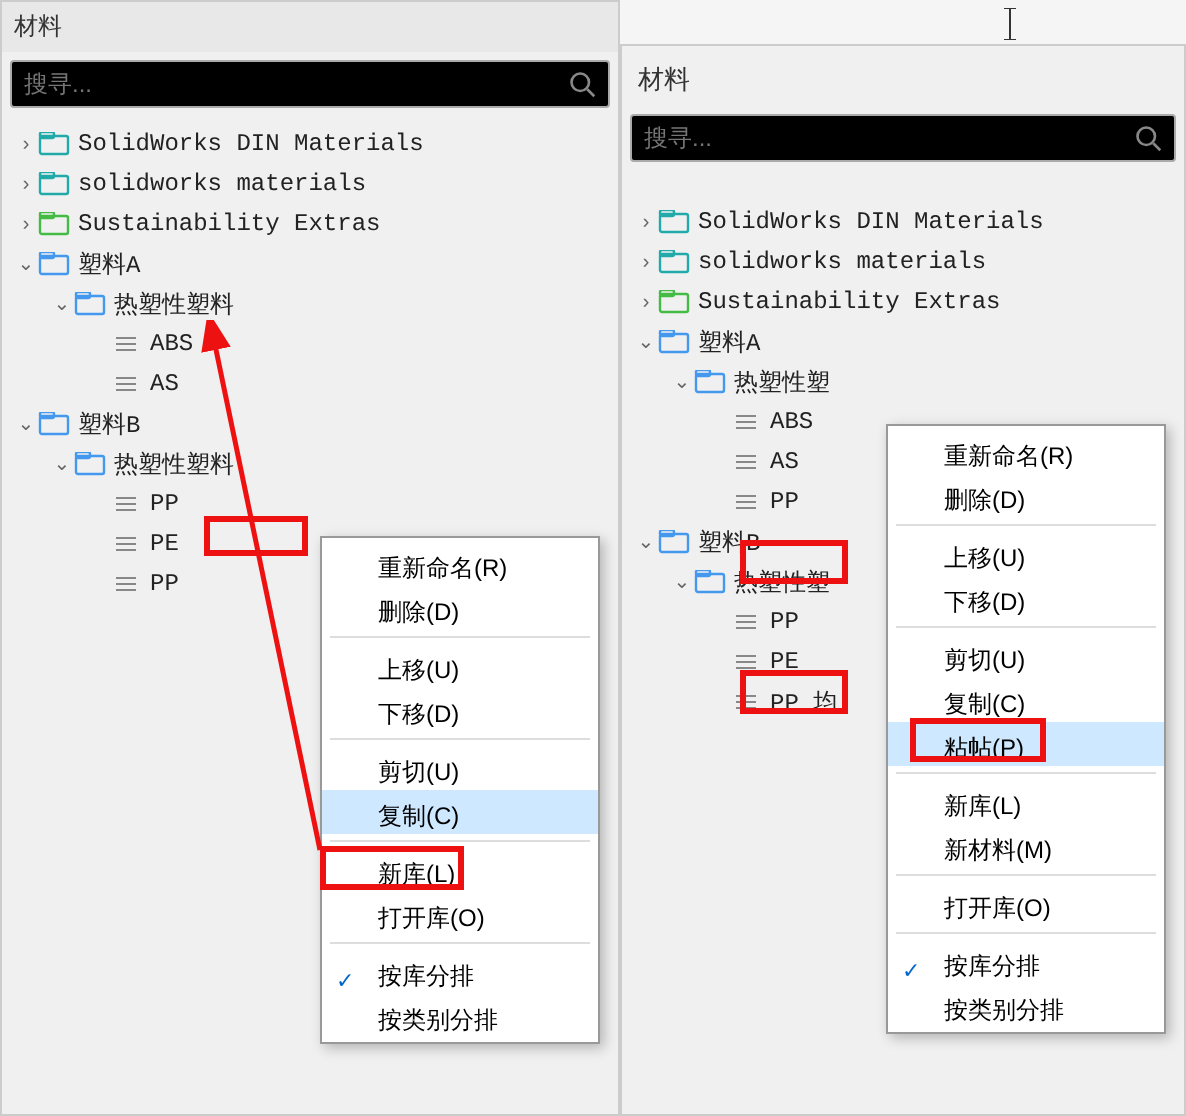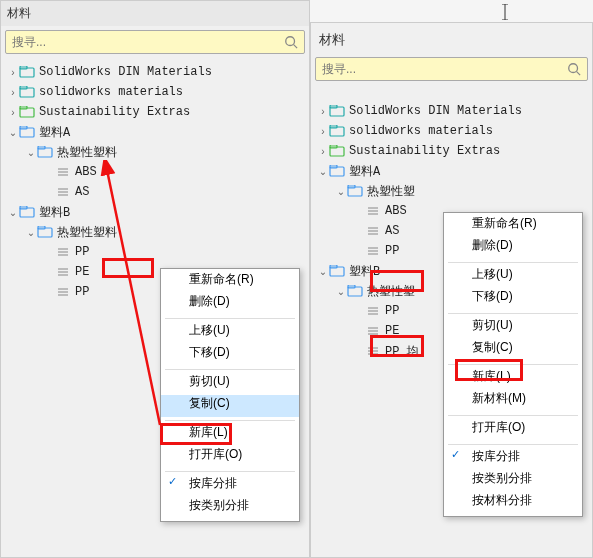--- a/index.html
+++ b/index.html
@@ -1,30 +1,30 @@
 <!DOCTYPE html>
 <html><head>
 <meta charset="utf-8">
 <style>
   * { margin:0; padding:0; box-sizing:border-box; font-family:"Microsoft YaHei",SimSun,Arial,sans-serif; }
   body { width:593px; height:558px; background:#f5f5f5; overflow:hidden; position:relative; }
   .panel { position:absolute; top:0; width:310px; height:558px; background:#f0f0f0; border:1px solid #ccc; }
   .panel.left { left:0; width:310px; }
   .header-lbl { font-size:12px; padding:4px 6px; color:#333; background:#e8e8e8; }
-  .search-row { display:flex; align-items:flex-start; padding:4px 6px; background:#fef9c3; border:1px solid #aaa; margin:4px; border-radius:2px;}
+  .search-row { display:flex; align-items:flex-start; padding:4px 6px; background:#000000; border:1px solid #aaa; margin:4px; border-radius:2px;}
   .search-row input { flex:1; border:none; outline:none; font-size:12px; color:#888; background:transparent;}
   .search-row .mag { width:14px; height:14px; }
   .tree { padding:4px 2px; font-size:12px; color:#222; user-select:none; }
   .row { display:flex; align-items:center; height:20px; padding:0 2px; white-space:nowrap;}
   .ind0 { padding-left:4px;} .ind1{padding-left:22px;} .ind2{padding-left:40px;}
   .tw { width:12px; text-align:center; color:#666; font-size:10px; display:inline-block;}
   .fico { width:16px; height:14px; display:inline-flex; align-items:center; justify-content:center; margin-right:2px;}
   .txt { padding-left:2px;font-family:Liberation Mono, monospace;}
   .ctx { position:absolute; background:#fff; border:1px solid #999; box-shadow:2px 2px 6px rgba(0,0,0,0.25); font-size:12px; min-width:130px; padding:2px 0;}
-  .ctx .mi { height:22px; display:flex; align-items:flex-start; padding:0 14px 0 28px; position:relative;}
+  .ctx .mi { height:22px; display:flex; align-items:flex-end; padding:0 14px 0 28px; position:relative;}
   .ctx .mi.hl { background:#cde8ff;}
   .ctx .sep { height:1px; background:#ddd; margin:3px 4px;}
   .ctx .chk { position:absolute; left:7px; color:#0066cc; font-size:11px;}
   .redbox { position:absolute; border:3px solid #e11; pointer-events:none;}
   .arrow { position:absolute; pointer-events:none;}
   .right-panel { position:absolute; left:310px; top:22px; width:283px; height:536px; background:#f0f0f0; border:1px solid #ccc;}
   .rt-hdr { font-size:13px; padding:8px 8px 4px; color:#333;}
 </style>
 </head>
 <body>
@@ -369,41 +369,41 @@
   <div class="mi">
       <span>下移(D)</span>
     </div>
   <div class="sep"></div>
   <div class="mi">
       <span>剪切(U)</span>
     </div>
   <div class="mi">
       <span>复制(C)</span>
     </div>
+  <div class="mi hl">
+      <span>粘帖(P)</span>
+    </div>
   <div class="sep"></div>
   <div class="mi">
       <span>新库(L)</span>
     </div>
   <div class="mi">
       <span>新材料(M)</span>
     </div>
   <div class="sep"></div>
   <div class="mi">
       <span>打开库(O)</span>
     </div>
   <div class="sep"></div>
   <div class="mi">
       <span class="chk">✓</span>
       <span>按库分排</span>
     </div>
   <div class="mi">
       <span>按类别分排</span>
-    </div>
-  <div class="mi">
-      <span>按材料分排</span>
     </div>
 </div>
 
 <div class="redbox" style="left:102px; top:258px; width:52px; height:20px;"></div>
 <div class="redbox" style="left:160px; top:423px; width:72px; height:22px;"></div>
 <div class="redbox" style="left:370px; top:270px; width:54px; height:22px;"></div>
 <div class="redbox" style="left:370px; top:335px; width:54px; height:22px;"></div>
 <div class="redbox" style="left:455px; top:359px; width:68px; height:22px;"></div>
 
 <svg class="arrow" style="left:95px; top:160px; width:80px; height:270px;">

